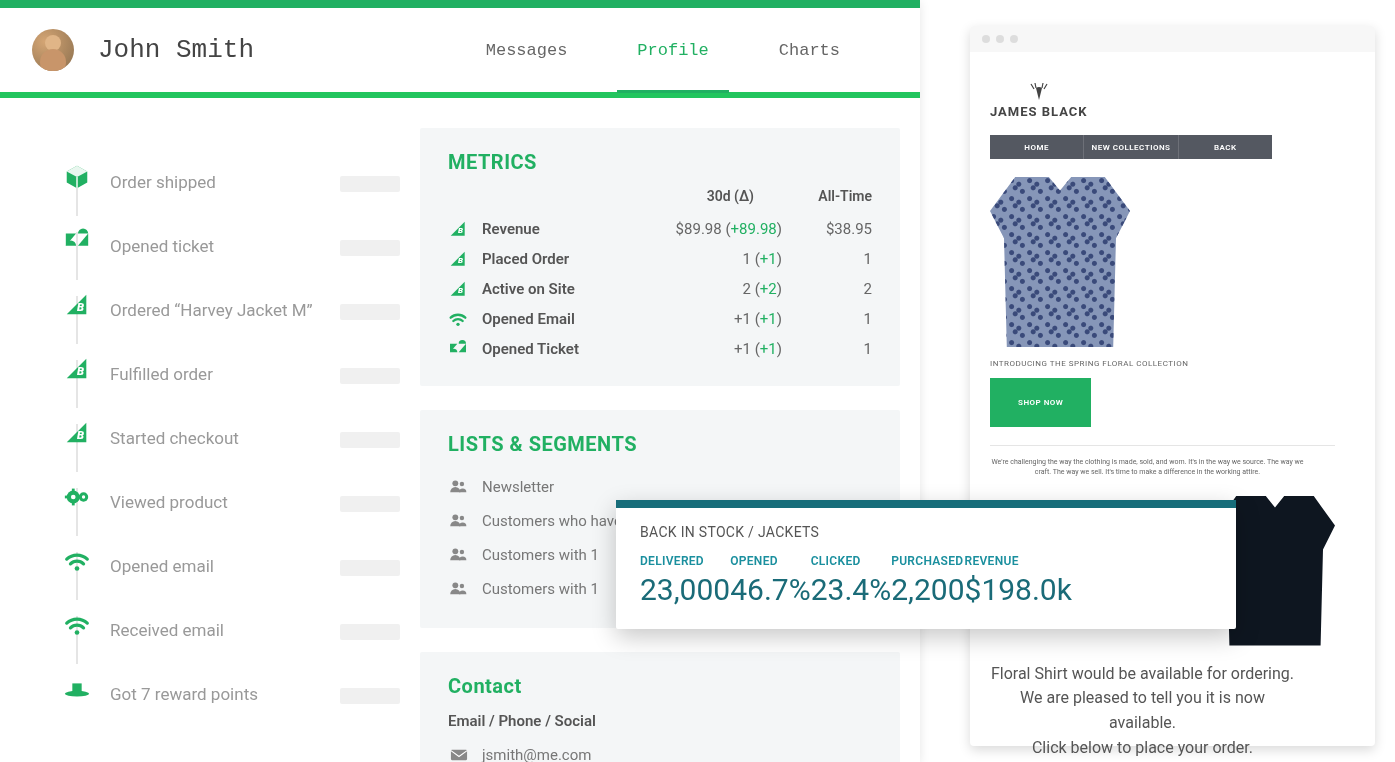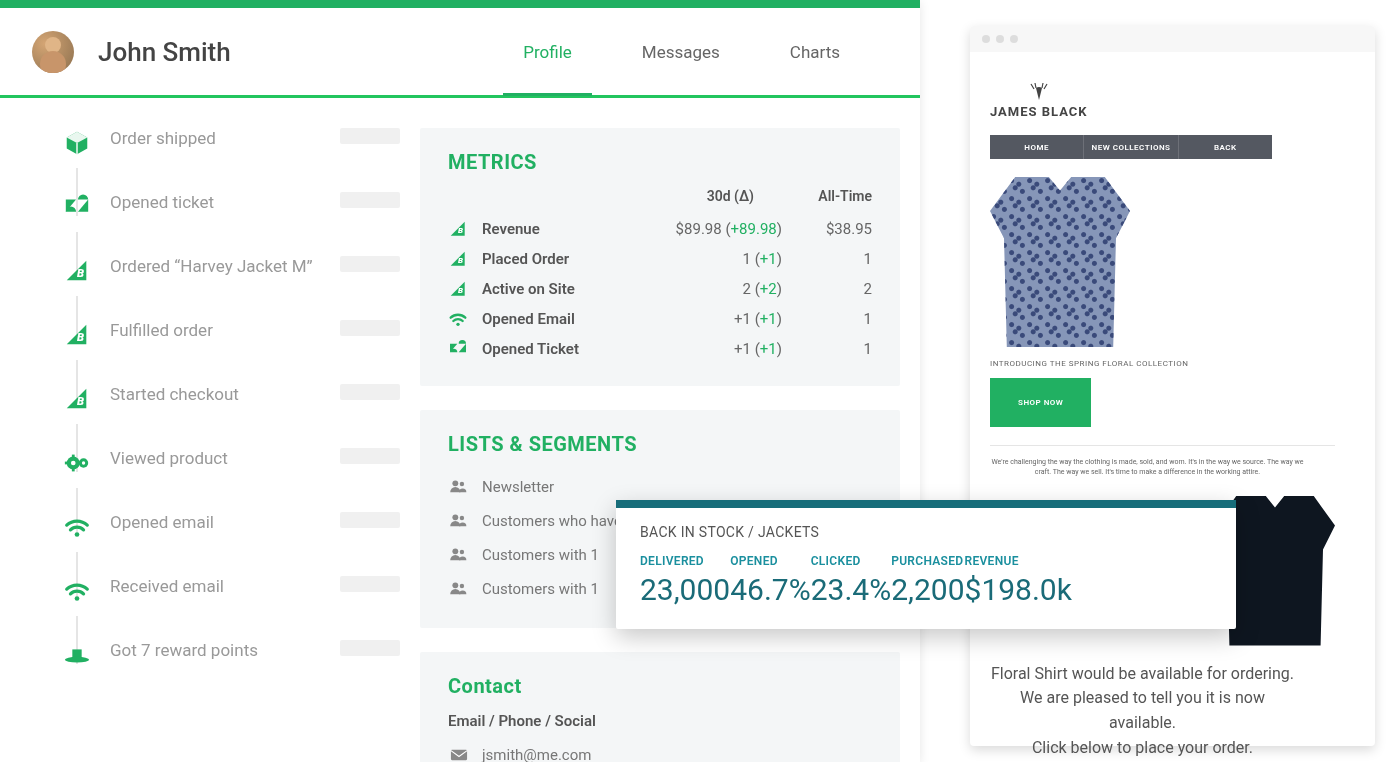--- a/index.html
+++ b/index.html
@@ -22,22 +22,23 @@
     box-shadow: 0 2px 10px rgba(0,0,0,0.1);
   }
   .topbar {
     height: 8px;
     background: #21b062;
   }
   .header {
     display: flex;
     align-items: center;
     height: 90px;
-    border-bottom: 3px solid #22c55e;
+    border-bottom: 6px solid #22c55e;
     padding: 0 40px 0 32px;
+    font-family: Liberation Mono, monospace;
   }
   .avatar {
     width: 42px;
     height: 42px;
     border-radius: 50%;
     background: radial-gradient(circle at 30% 30%, #d4a574, #8b6f4e);
     margin-right: 24px;
     position: relative;
     overflow: hidden;
   }
@@ -92,21 +93,21 @@
   .body {
     display: flex;
     padding: 30px 0 0 0;
   }
   .timeline {
     width: 420px;
     padding-left: 62px;
   }
   .timeline-item {
     display: flex;
-    align-items: flex-start;
+    align-items: flex-end;
     position: relative;
     height: 64px;
   }
   .timeline-item .line {
     position: absolute;
     left: 14px;
     top: 40px;
     bottom: -24px;
     width: 2px;
     background: #e5e5e5;
@@ -428,22 +429,22 @@
     </g>
   </defs>
 </svg>
 
 <div class="main-app">
   <div class="topbar"></div>
   <div class="header">
     <div class="avatar"></div>
     <div class="username">John Smith</div>
     <div class="tabs">
+      <div class="tab">Messages</div>
       <div class="tab active">Profile</div>
-      <div class="tab">Messages</div>
       <div class="tab">Charts</div>
     </div>
   </div>
   <div class="body">
     <div class="timeline">
 
     <div class="timeline-item">
     <div class="line"></div>
     <div class="tl-icon">
       <svg width="28" height="28" viewBox="0 0 30 30">

